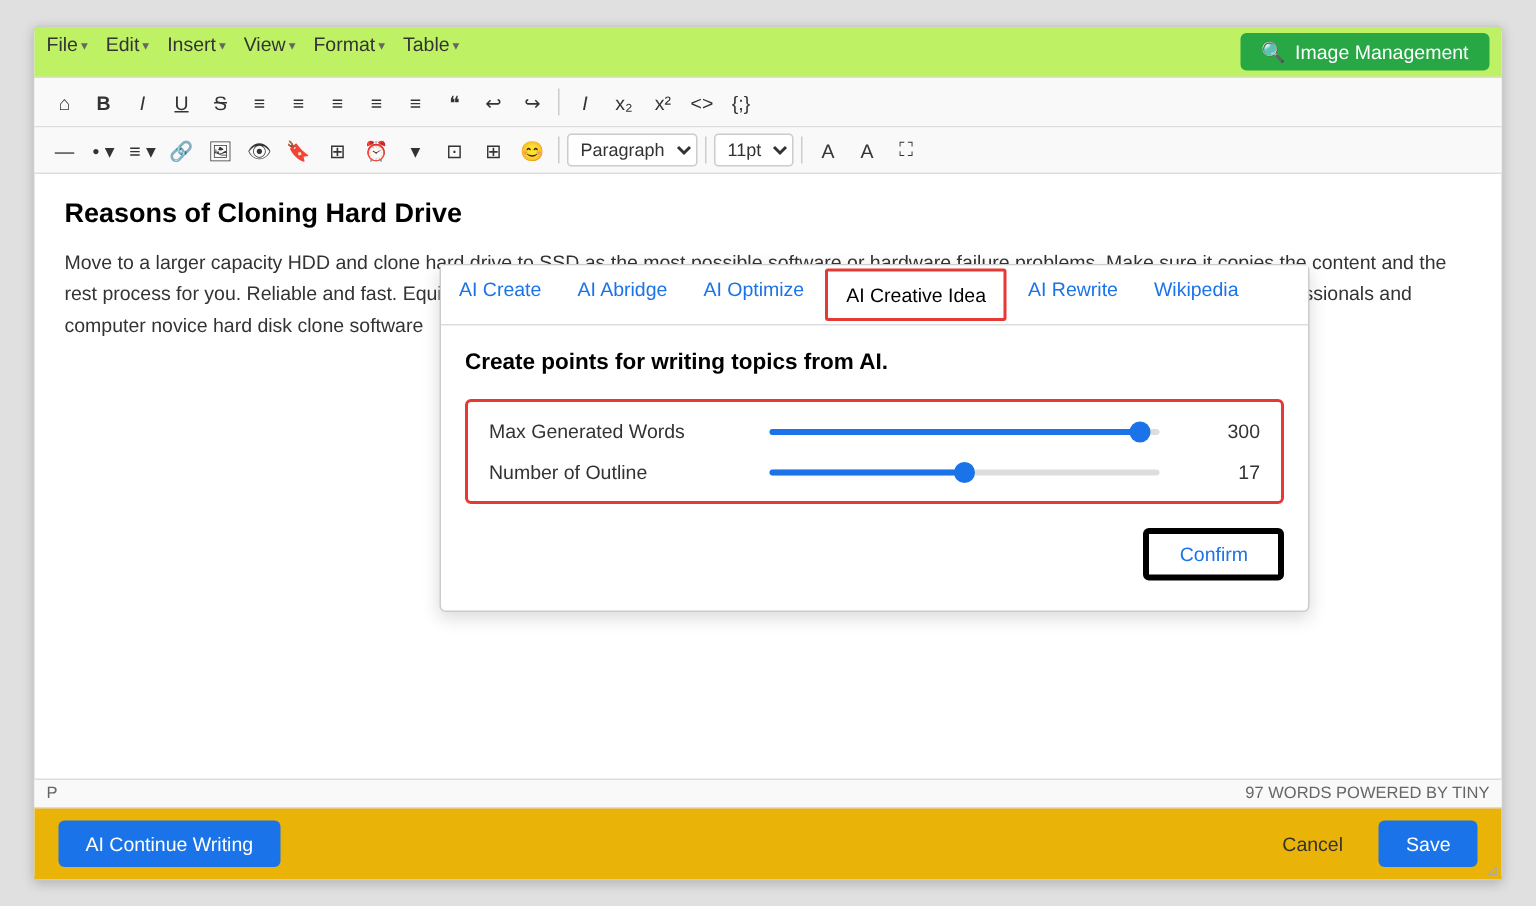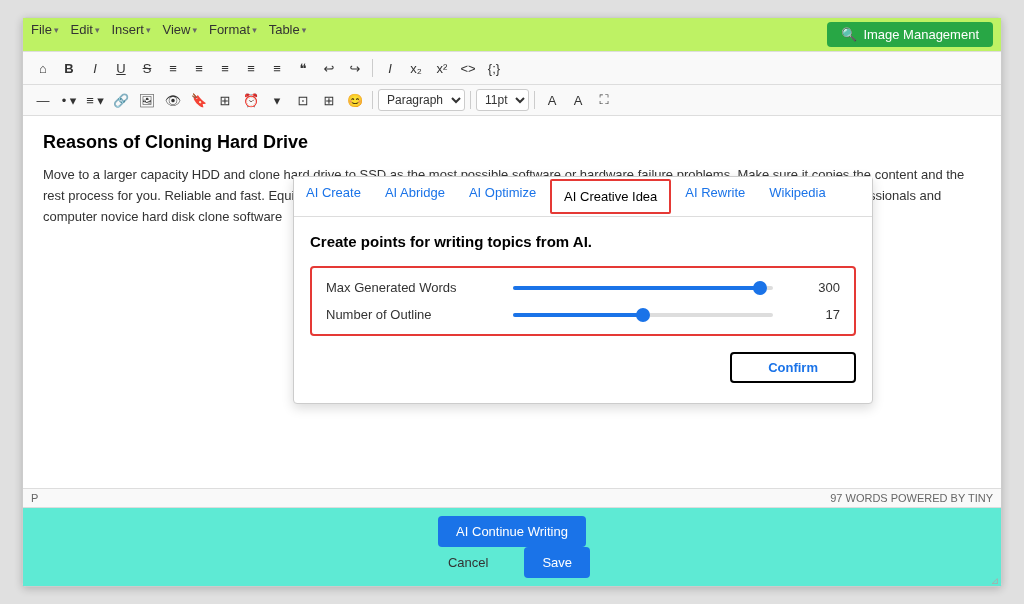--- a/index.html
+++ b/index.html
@@ -218,61 +218,60 @@
       flex-shrink: 0;
     }
     .confirm-row {
       display: flex;
       justify-content: flex-end;
       padding: 4px 0;
     }
     .confirm-btn {
       background: #fff;
       color: #1a73e8;
-      border: 2px solid #000000;
-      border-radius: 4px;
-      padding: 6px 36px;
-      font-size: 13px;
-      cursor: pointer;
-      font-weight: 700;
+      border: 4px solid #000000;
+      border-radius: 4px;
+      padding: 6px 20px;
+      font-size: 13px;
+      cursor: pointer;
+      font-weight: 400;
     }
     
     .status-bar {
       display: flex;
       align-items: center;
       justify-content: space-between;
       padding: 3px 8px;
       border-top: 1px solid #ddd;
       background: #f9f9f9;
       font-size: 11px;
       color: #666;
     }
     
     .bottom-bar {
       display: flex;
       align-items: center;
       justify-content: space-between;
       padding: 8px 16px;
       border-top: 1px solid #ddd;
-      background: #5eead4;
-      flex-direction: column;
+      background: #eab308;
     }
     .continue-writing-btn {
       background: #1a73e8;
       color: #fff;
       border: none;
       border-radius: 4px;
       padding: 8px 18px;
       font-size: 13px;
       cursor: pointer;
       font-weight: 500;
     }
     .bottom-right {
       display: flex;
-      gap: 22px;
+      gap: 10px;
       align-items: flex-end;
     }
     .cancel-btn {
       background: transparent;
       color: #333;
       border: none;
       padding: 8px 14px;
       font-size: 13px;
       cursor: pointer;
     }

